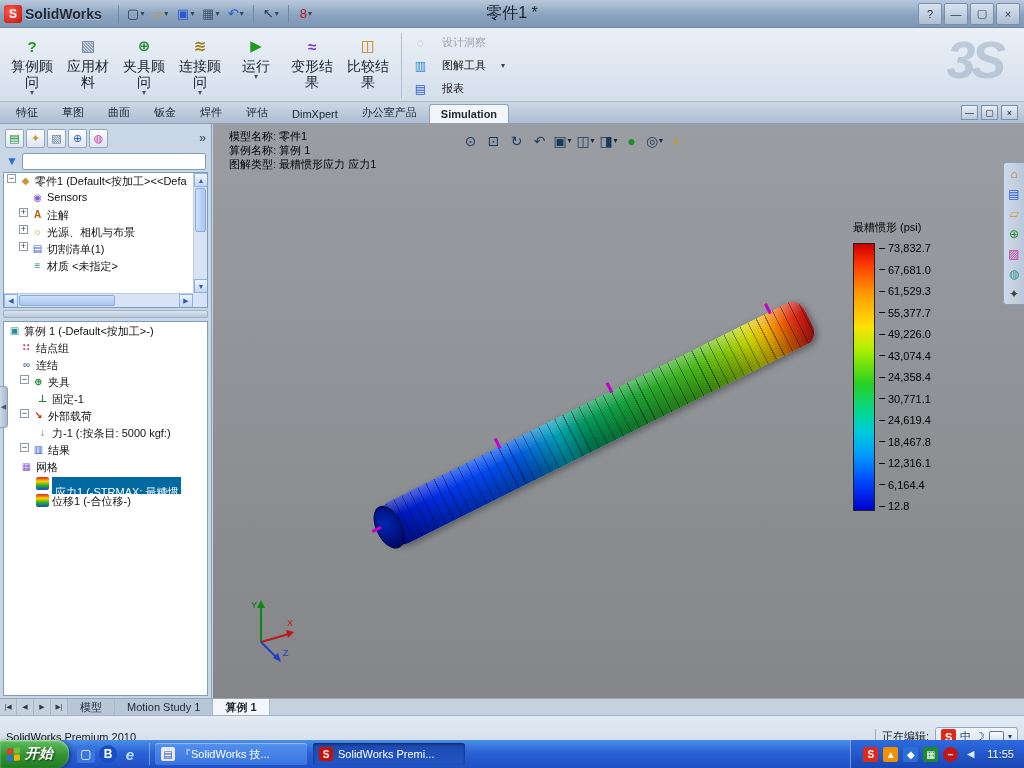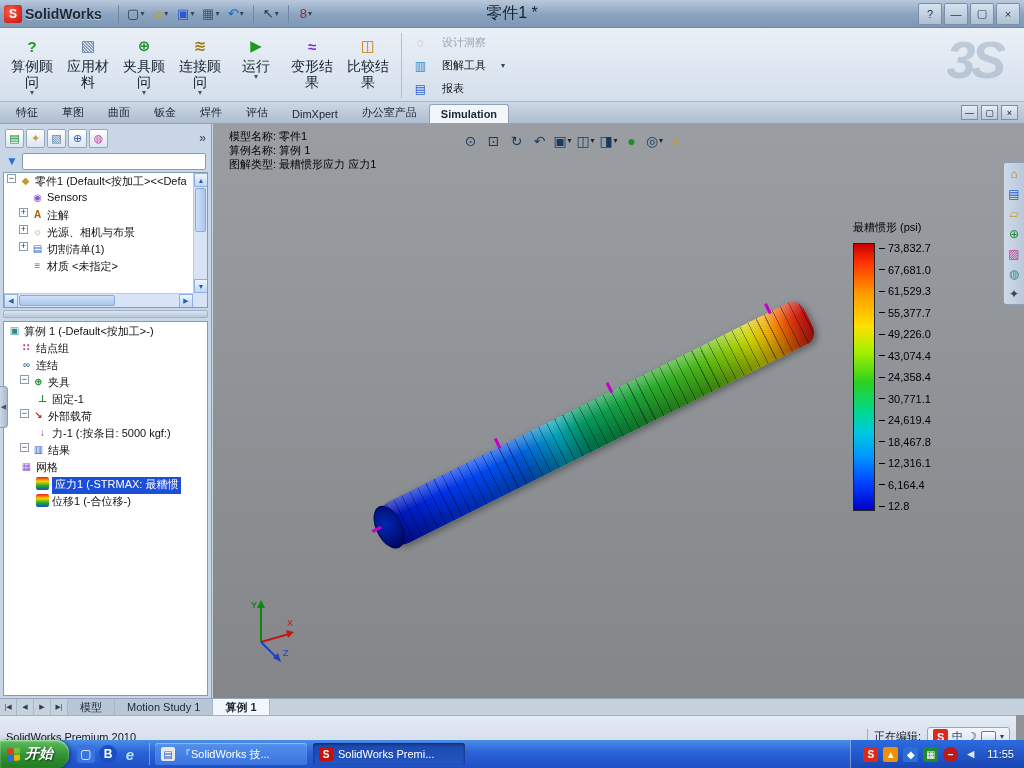--- a/index.html
+++ b/index.html
@@ -68,21 +68,21 @@
   .tree2 .rows{position:absolute;inset:2px 2px 2px 2px}
   .trow{display:flex;gap:3px;height:17px;white-space:nowrap;font-size:11px;padding-left:2px}
   .exp{width:9px;height:9px;border:1px solid #8b9bb0;background:#fff;flex:none;
     font-size:9px;line-height:7px;text-align:center;color:#333}
   .exp.plus::before{content:"+"}
   .exp.minus::before{content:"−"}
   .spacer9{width:9px;flex:none}
   .ti{width:13px;height:13px;flex:none;display:flex;align-items:center;justify-content:center;
     font-size:10px;font-weight:bold;border-radius:2px}
   .ind1{padding-left:14px}.ind2{padding-left:30px}
-  .sel{background:#1d4ed8;color:#fff;padding:0 3px}
+  .sel{background:#0369a1;color:#fff;padding:8px 3px}
   
   .vscroll{position:absolute;top:0;right:0;bottom:14px;width:14px;background:#d8e4f6;border-left:1px solid #bcd;display:flex;flex-direction:column}
   .hscroll{position:absolute;left:0;right:14px;bottom:0;height:14px;background:#d8e4f6;border-top:1px solid #bcd;display:flex}
   .sarrow{width:14px;height:14px;background:linear-gradient(#eef4fc,#c2d5f2);border:1px solid #8cb0e8;
     font-size:7px;color:#2b5cab;display:flex;align-items:center;justify-content:center;flex:none}
   .vthumb{margin:1px;height:44px;background:linear-gradient(90deg,#cfe0f8,#aac6f0);border:1px solid #87a9e0;border-radius:2px}
   .hthumb{margin:1px;width:96px;background:linear-gradient(#cfe0f8,#aac6f0);border:1px solid #87a9e0;border-radius:2px}
   .scorner{position:absolute;right:0;bottom:0;width:14px;height:14px;background:#d8e4f6}
   .splitterbar{height:8px;background:linear-gradient(#dbe5f1,#b9c8da);border:1px solid #9fb2c8;margin:2px 0;border-radius:2px}
 
@@ -151,21 +151,21 @@
   .sheettabs{position:absolute;top:698px;left:0;right:0;height:17px;background:#c6d1de;border-top:1px solid #94a7bc;
     display:flex;align-items:stretch;font-size:11px}
   .stnav{display:flex}
   .stnav span{width:17px;display:flex;align-items:center;justify-content:center;font-size:7px;color:#2c3c50;
     border-right:1px solid #aab8c8}
   .st-first::before{content:"|◀"} .st-prev::before{content:"◀"} .st-next::before{content:"▶"} .st-last::before{content:"▶|"}
   .stab{padding:0 12px;display:flex;align-items:center;border-right:1px solid #aab8c8;color:#1c2836;background:#b9c6d6}
   .stab.active{background:#f3f6fa;font-weight:bold}
 
   
-  .statusbar{position:absolute;top:715px;left:0;right:8px;height:42px;background:linear-gradient(#e3ebf4,#cdd9e7);
+  .statusbar{position:absolute;top:715px;left:0;right:0;height:42px;background:linear-gradient(#e3ebf4,#cdd9e7);
     border-top:1px solid #9fb1c5;display:flex;align-items:center;padding:0 6px;font-size:11px;color:#101820}
   .sb-right{margin-left:auto;display:flex;align-items:center;gap:6px}
   .sb-sep{width:1px;height:16px;background:#9fb1c5}
   .langbar{display:flex;align-items:center;gap:4px;background:linear-gradient(#f4f7fb,#d6e1ee);
     border:1px solid #93a7bf;border-radius:3px;padding:1px 5px}
   .ime-s{width:15px;height:15px;background:#e02818;color:#fff;font-weight:bold;font-size:11px;border-radius:2px;
     display:flex;align-items:center;justify-content:center}
   .lb-ic{font-size:11px;color:#23436b}
   .kb{width:15px;height:11px;border:1px solid #5c7aa0;border-radius:2px;background:linear-gradient(#fff,#cfdcec)}
 

